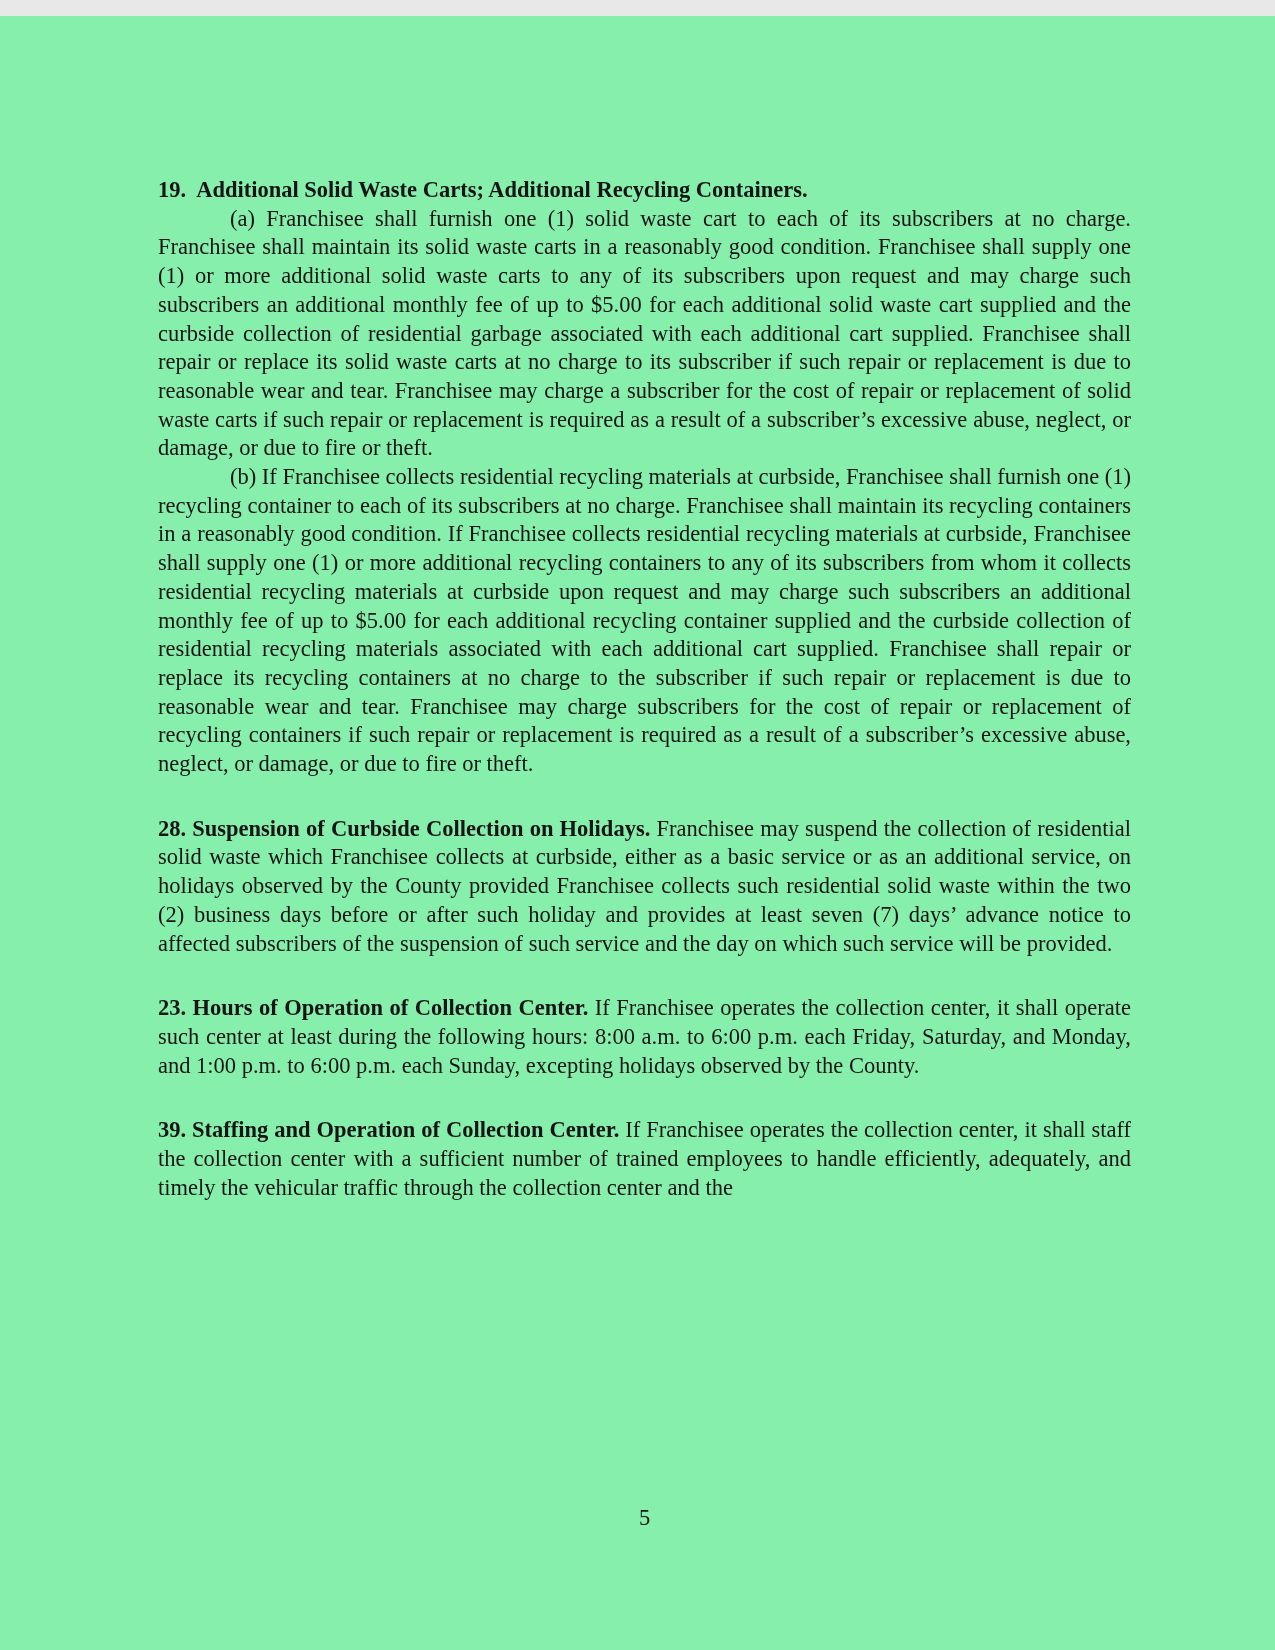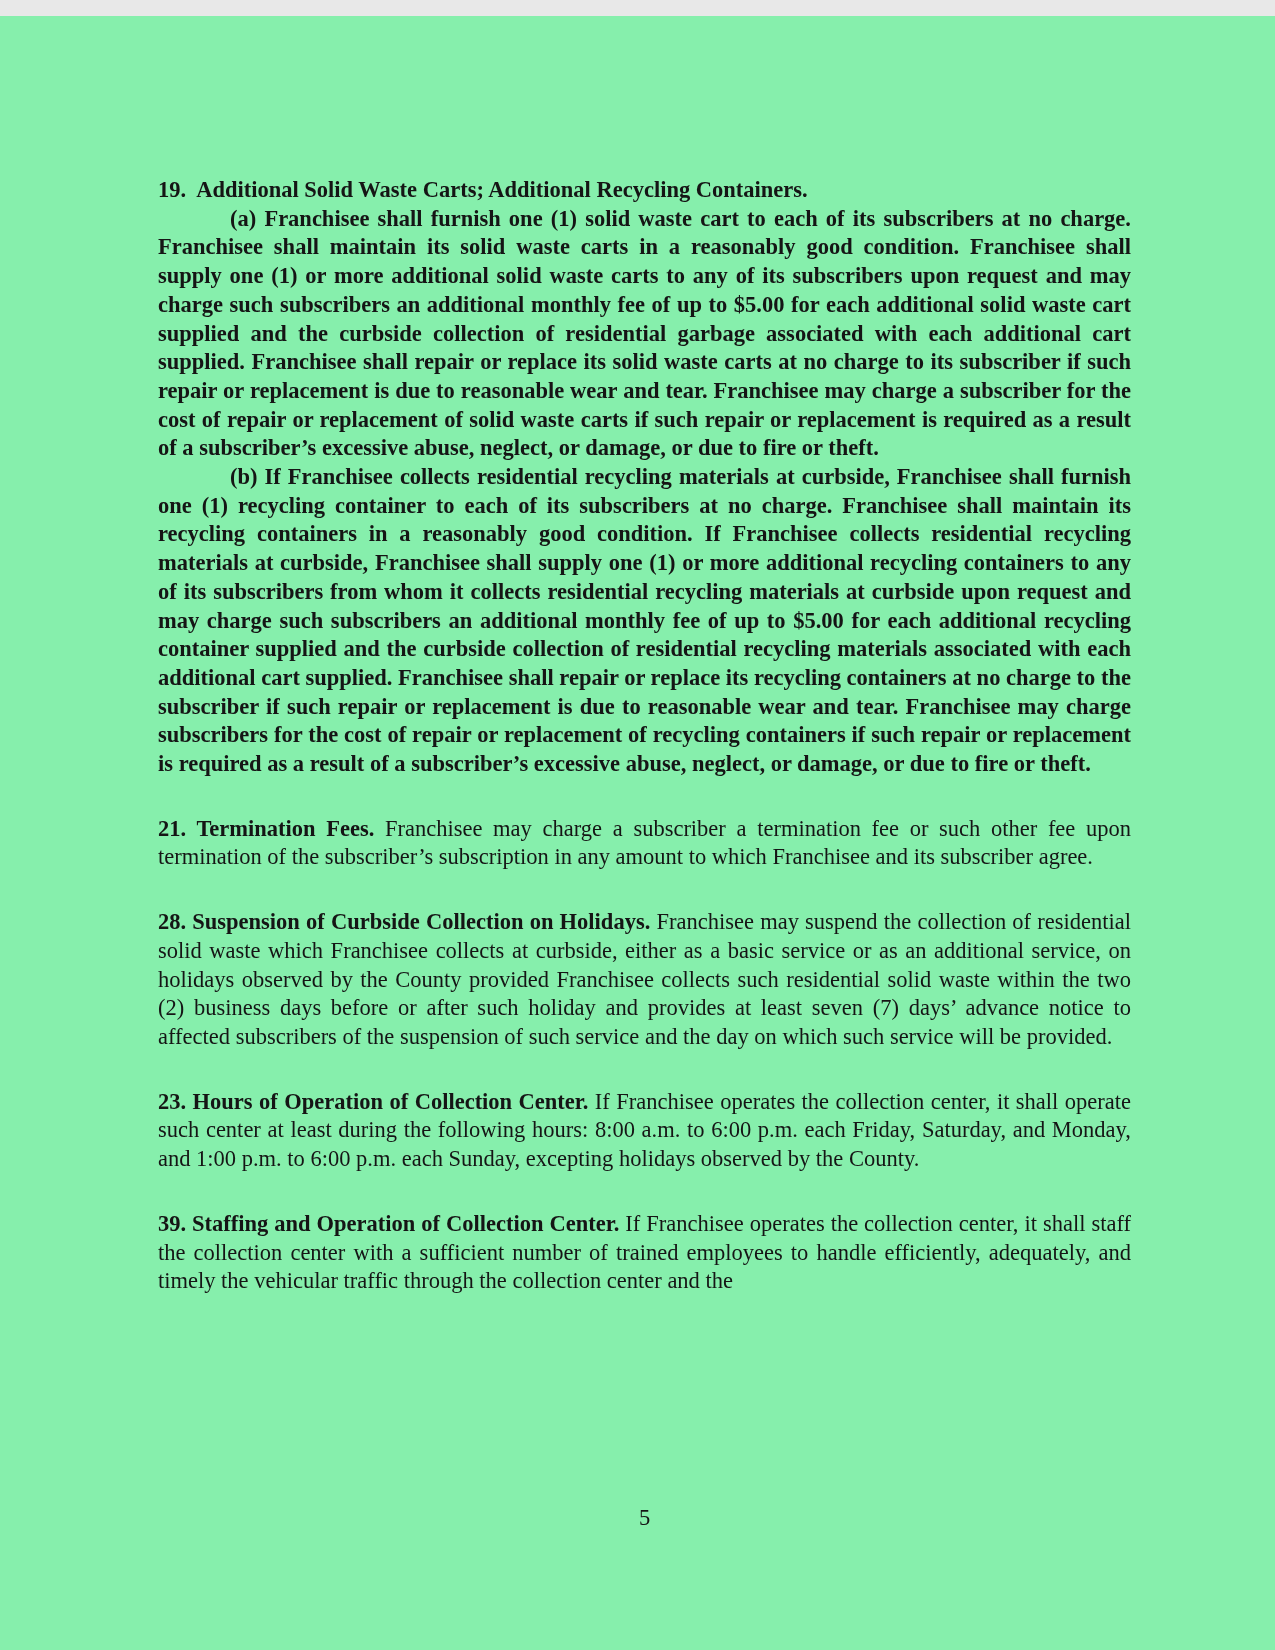--- a/index.html
+++ b/index.html
@@ -28,21 +28,20 @@
     font-size: 22.5px;
     line-height: 28.7px;
     text-align: justify;
   }
   .para.heading-line {
     font-weight: bold;
     text-align: left;
   }
   .para.indent {
     text-indent: 72px;
-    font-weight: bold;
   }
   .section-gap {
     margin-top: 36px;
   }
   .para b {
     font-weight: bold;
   }
   .page-number {
     position: absolute;
     left: 158px;
@@ -59,24 +58,20 @@
 <div class="page">
   <div class="content">
 
     <div>
       <p class="para heading-line">19.&nbsp; Additional Solid Waste Carts; Additional Recycling Containers.</p>
       <p class="para indent">(a) Franchisee shall furnish one (1) solid waste cart to each of its subscribers at no charge. Franchisee shall maintain its solid waste carts in a reasonably good condition. Franchisee shall supply one (1) or more additional solid waste carts to any of its subscribers upon request and may charge such subscribers an additional monthly fee of up to $5.00 for each additional solid waste cart supplied and the curbside collection of residential garbage associated with each additional cart supplied. Franchisee shall repair or replace its solid waste carts at no charge to its subscriber if such repair or replacement is due to reasonable wear and tear. Franchisee may charge a subscriber for the cost of repair or replacement of solid waste carts if such repair or replacement is required as a result of a subscriber’s excessive abuse, neglect, or damage, or due to fire or theft.</p>
       <p class="para indent">(b) If Franchisee collects residential recycling materials at curbside, Franchisee shall furnish one (1) recycling container to each of its subscribers at no charge. Franchisee shall maintain its recycling containers in a reasonably good condition. If Franchisee collects residential recycling materials at curbside, Franchisee shall supply one (1) or more additional recycling containers to any of its subscribers from whom it collects residential recycling materials at curbside upon request and may charge such subscribers an additional monthly fee of up to $5.00 for each additional recycling container supplied and the curbside collection of residential recycling materials associated with each additional cart supplied. Franchisee shall repair or replace its recycling containers at no charge to the subscriber if such repair or replacement is due to reasonable wear and tear. Franchisee may charge subscribers for the cost of repair or replacement of recycling containers if such repair or replacement is required as a result of a subscriber’s excessive abuse, neglect, or damage, or due to fire or theft.</p>
     </div>
 
 
-    <p class="para section-gap">
-      <b>21. Termination Fees.</b>
-      <span>Franchisee may charge a subscriber a termination fee or such other fee upon termination of the subscriber’s subscription in any amount to which Franchisee and its subscriber agree.</span>
-    </p>
 
     <p class="para section-gap">
       <b>28. Suspension of Curbside Collection on Holidays.</b>
       <span>Franchisee may suspend the collection of residential solid waste which Franchisee collects at curbside, either as a basic service or as an additional service, on holidays observed by the County provided Franchisee collects such residential solid waste within the two (2) business days before or after such holiday and provides at least seven (7) days’ advance notice to affected subscribers of the suspension of such service and the day on which such service will be provided.</span>
     </p>
 
     <p class="para section-gap">
       <b>23. Hours of Operation of Collection Center.</b>
       <span>If Franchisee operates the collection center, it shall operate such center at least during the following hours: 8:00 a.m. to 6:00 p.m. each Friday, Saturday, and Monday, and 1:00 p.m. to 6:00 p.m. each Sunday, excepting holidays observed by the County.</span>
     </p>

